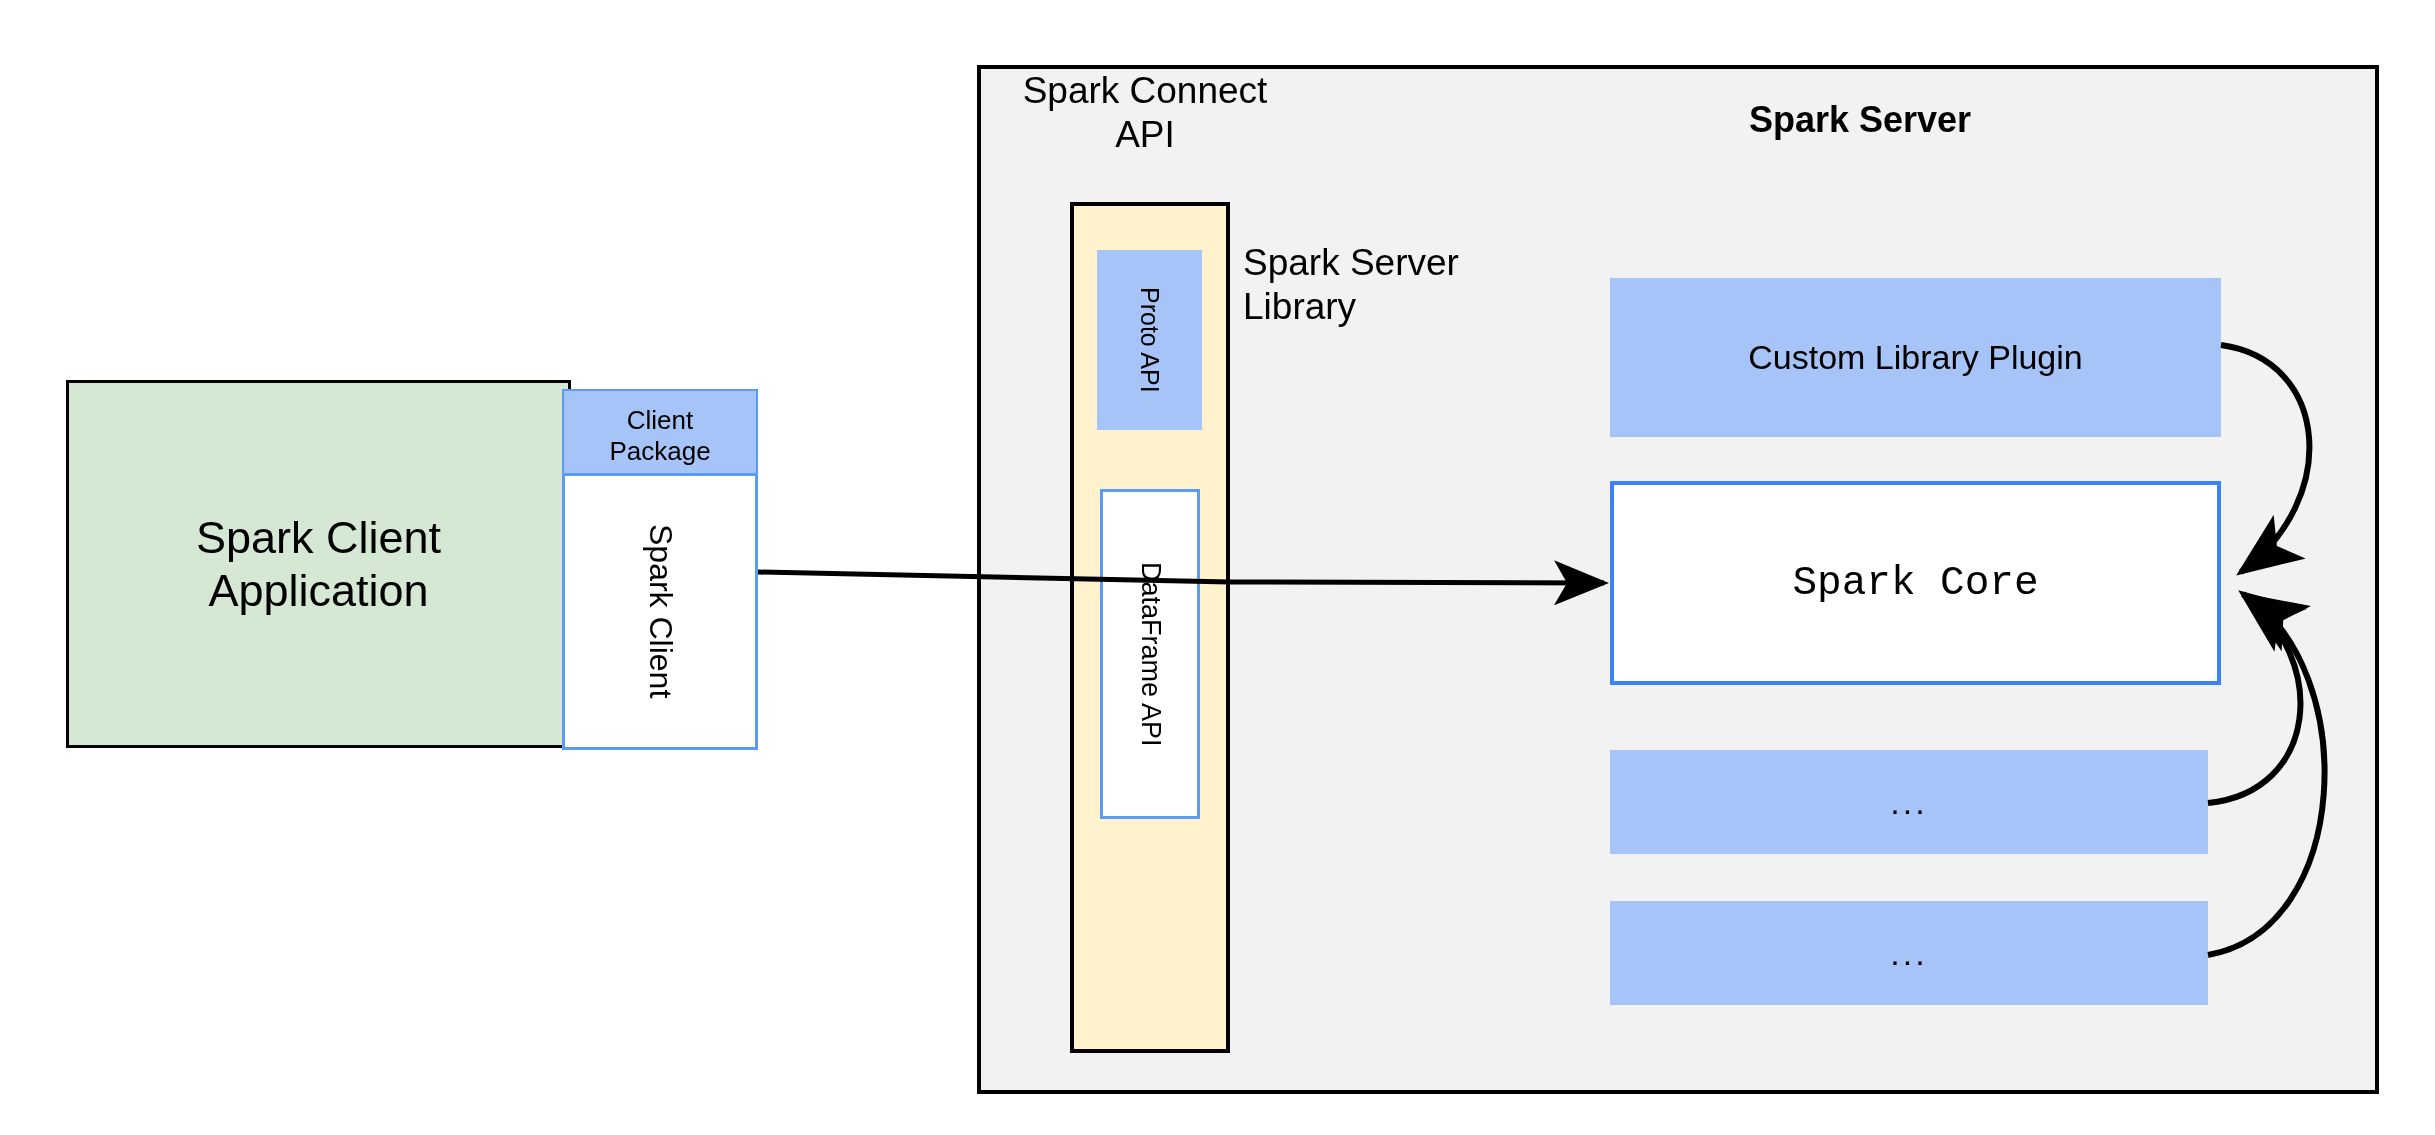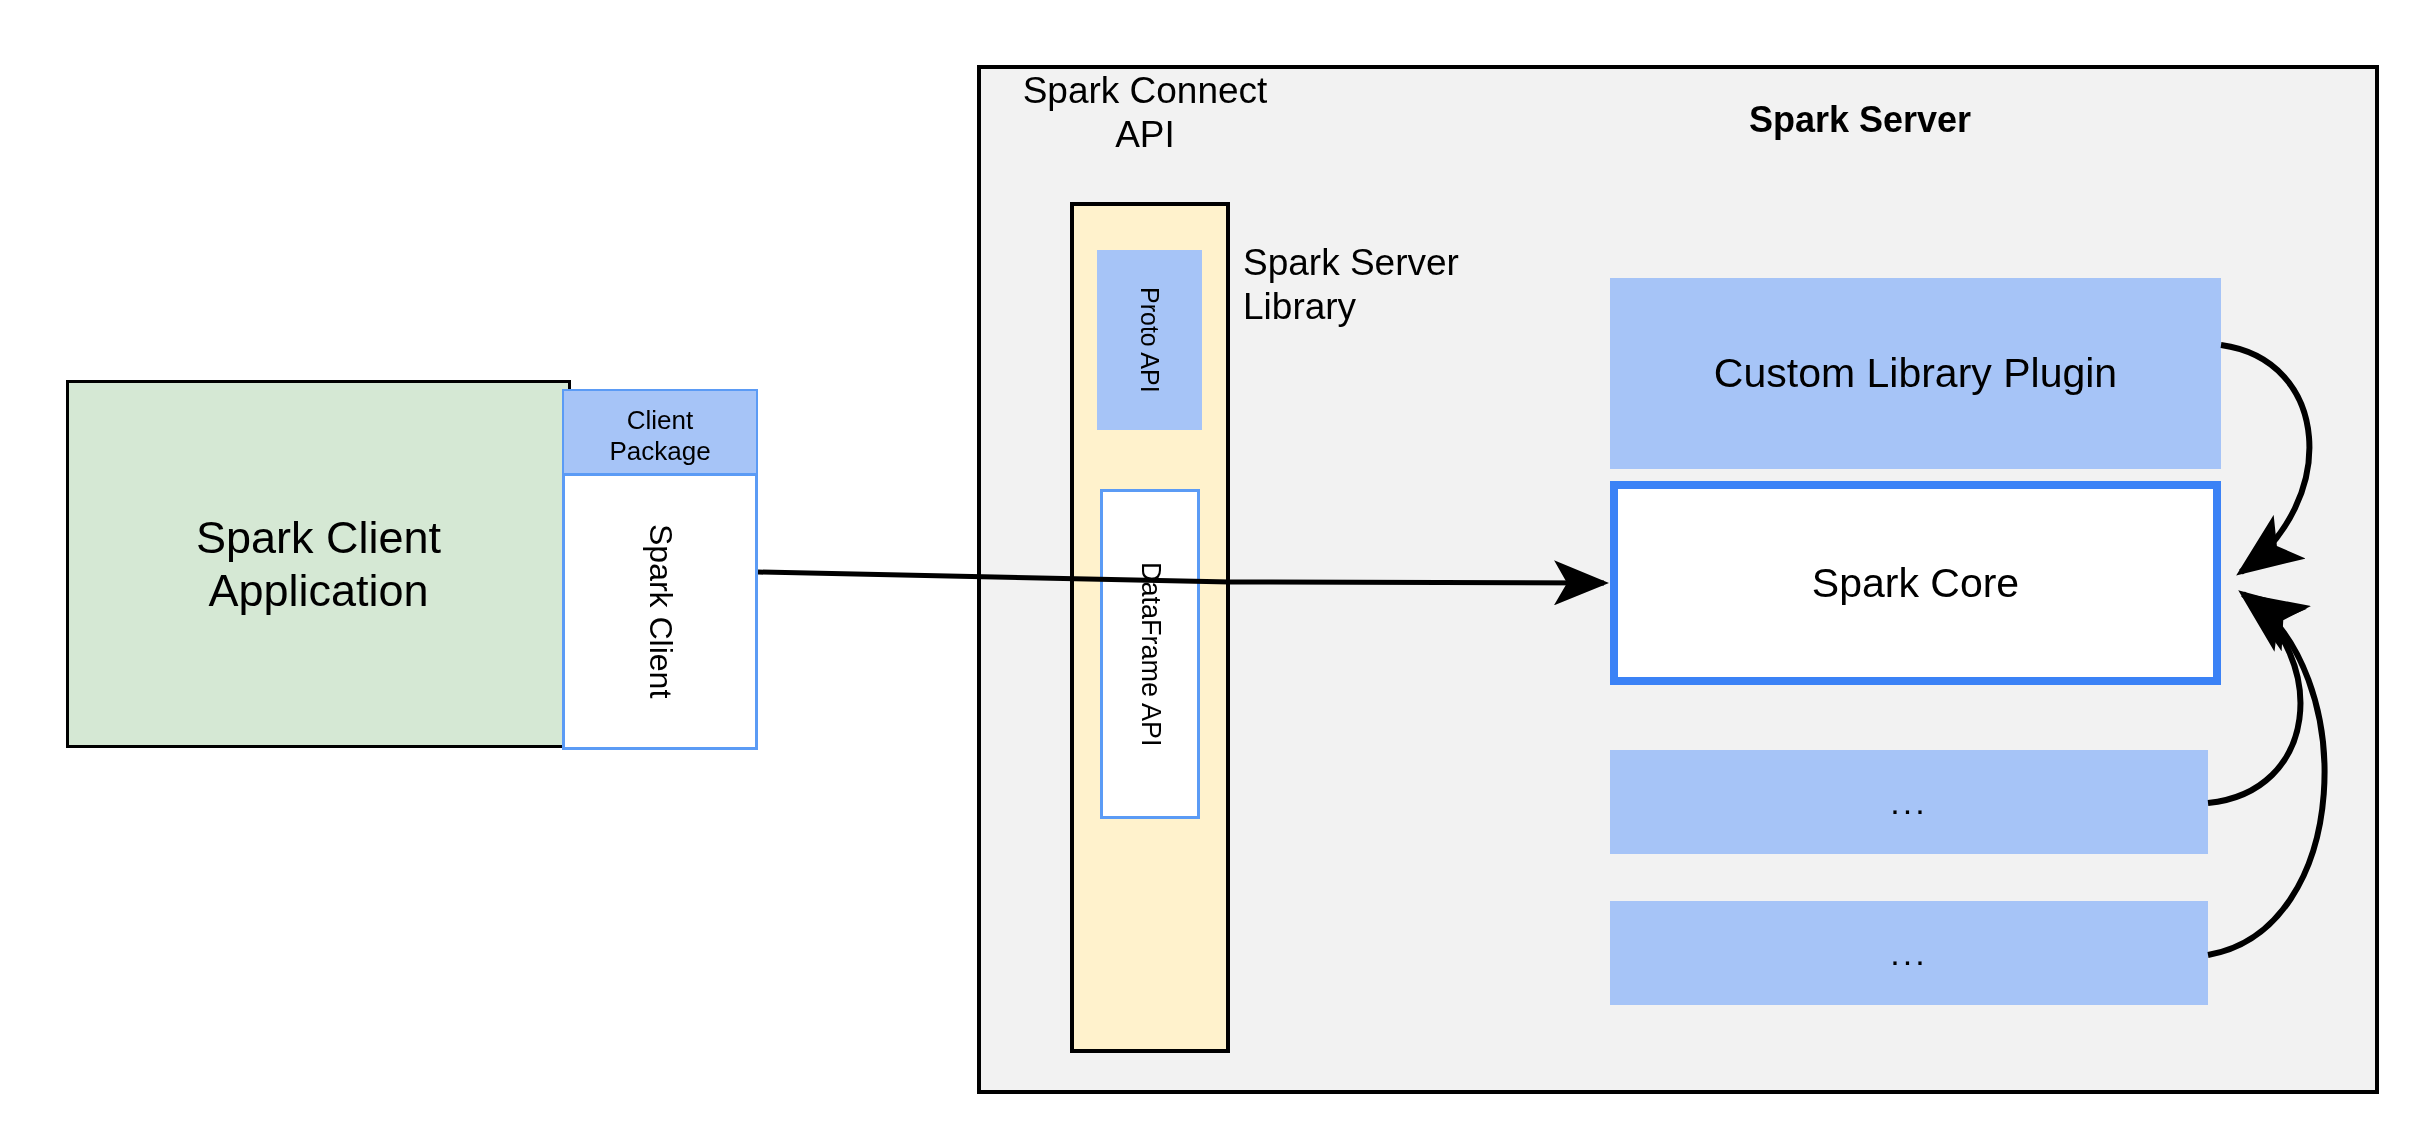--- a/index.html
+++ b/index.html
@@ -153,35 +153,36 @@
     writing-mode: vertical-rl;
     font-size: 27px;
     white-space: nowrap;
   }
 
   
   #custom-library-plugin-box {
     left: 1610px;
     top: 278px;
     width: 611px;
-    height: 191px;
-    background: #a6c4f7;
-    font-size: 41px;
+    height: 159px;
+    background: #a6c4f7;
+    font-size: 34px;
     z-index: 4;
   }
 
   #spark-core-box {
     left: 1610px;
     top: 481px;
     width: 611px;
     height: 204px;
     background: #ffffff;
-    border: 8px solid #3b82f6;
+    border: 4px solid #3b82f6;
     font-size: 41px;
     z-index: 4;
+    font-family: Liberation Mono, monospace;
   }
 
   #ellipsis-box-1 {
     left: 1610px;
     top: 750px;
     width: 598px;
     height: 104px;
     background: #a6c4f7;
     font-size: 34px;
     letter-spacing: 3px;

